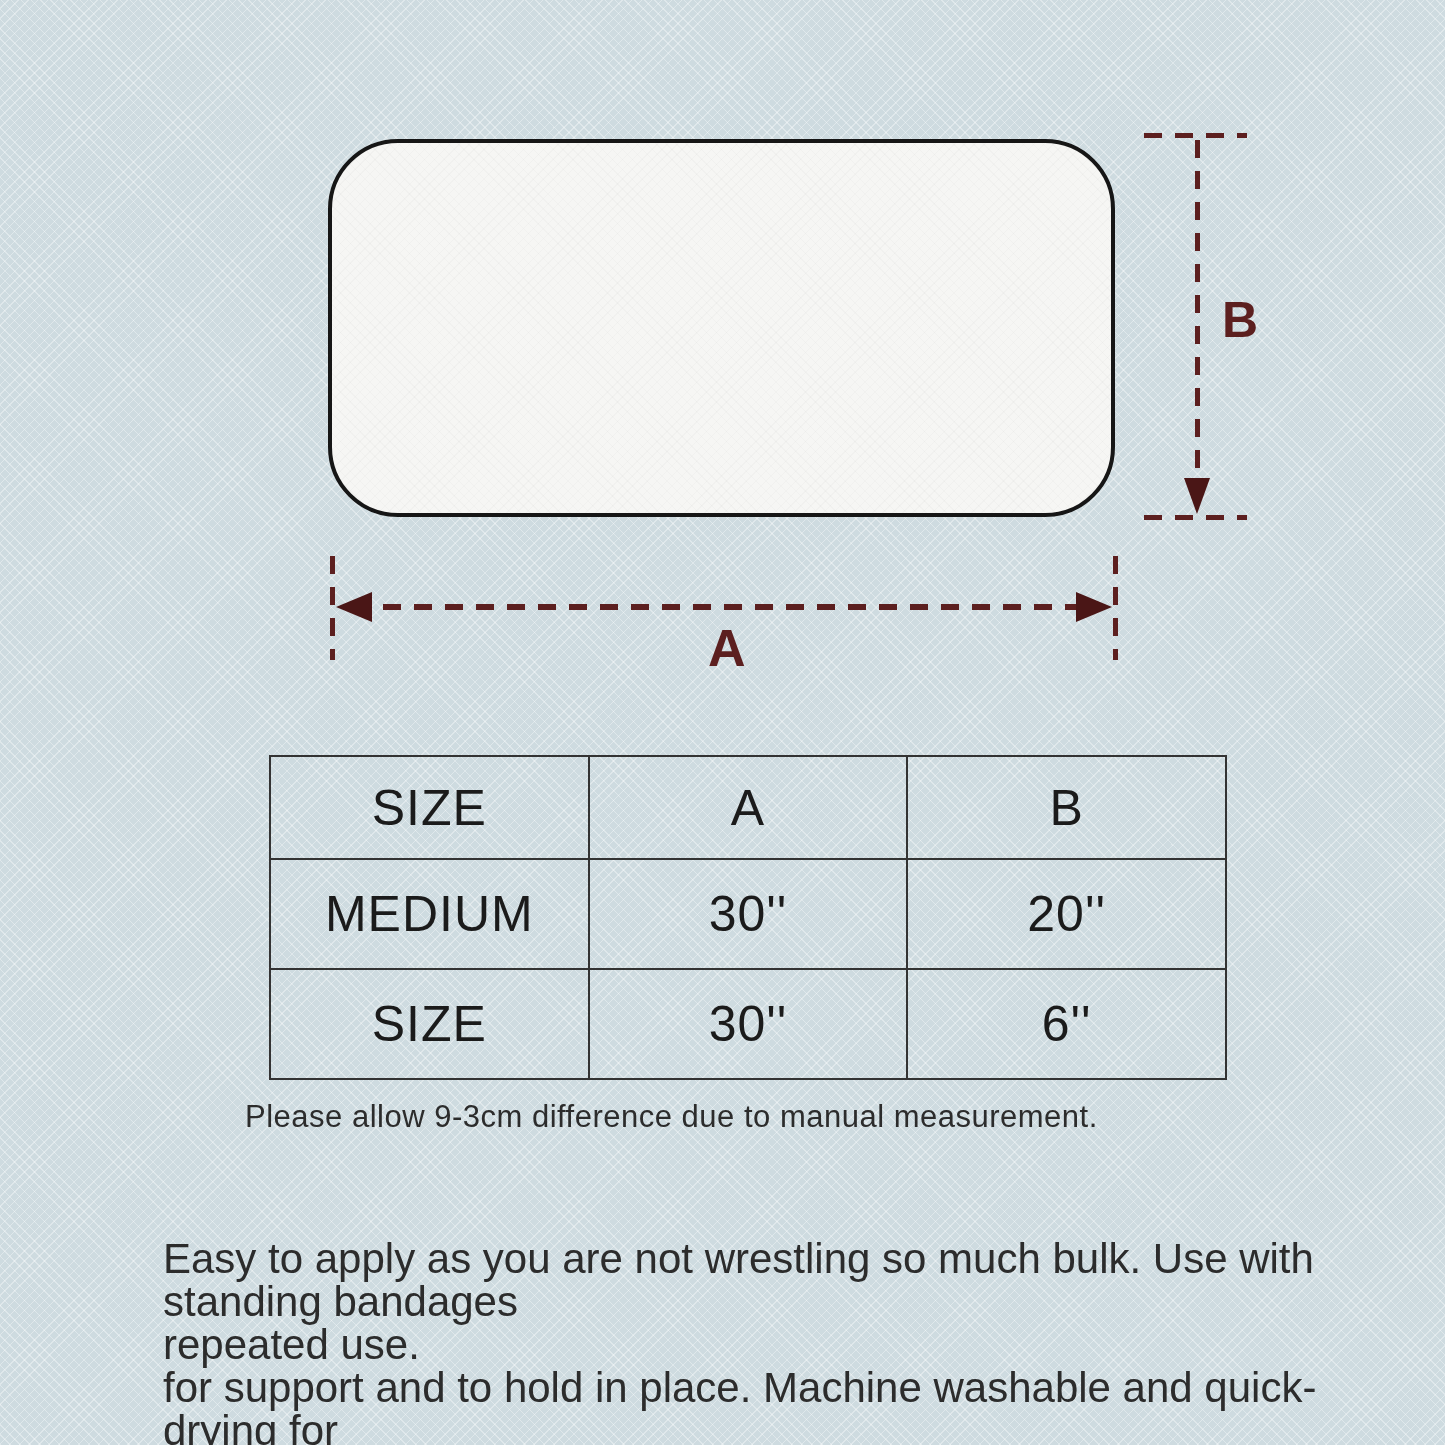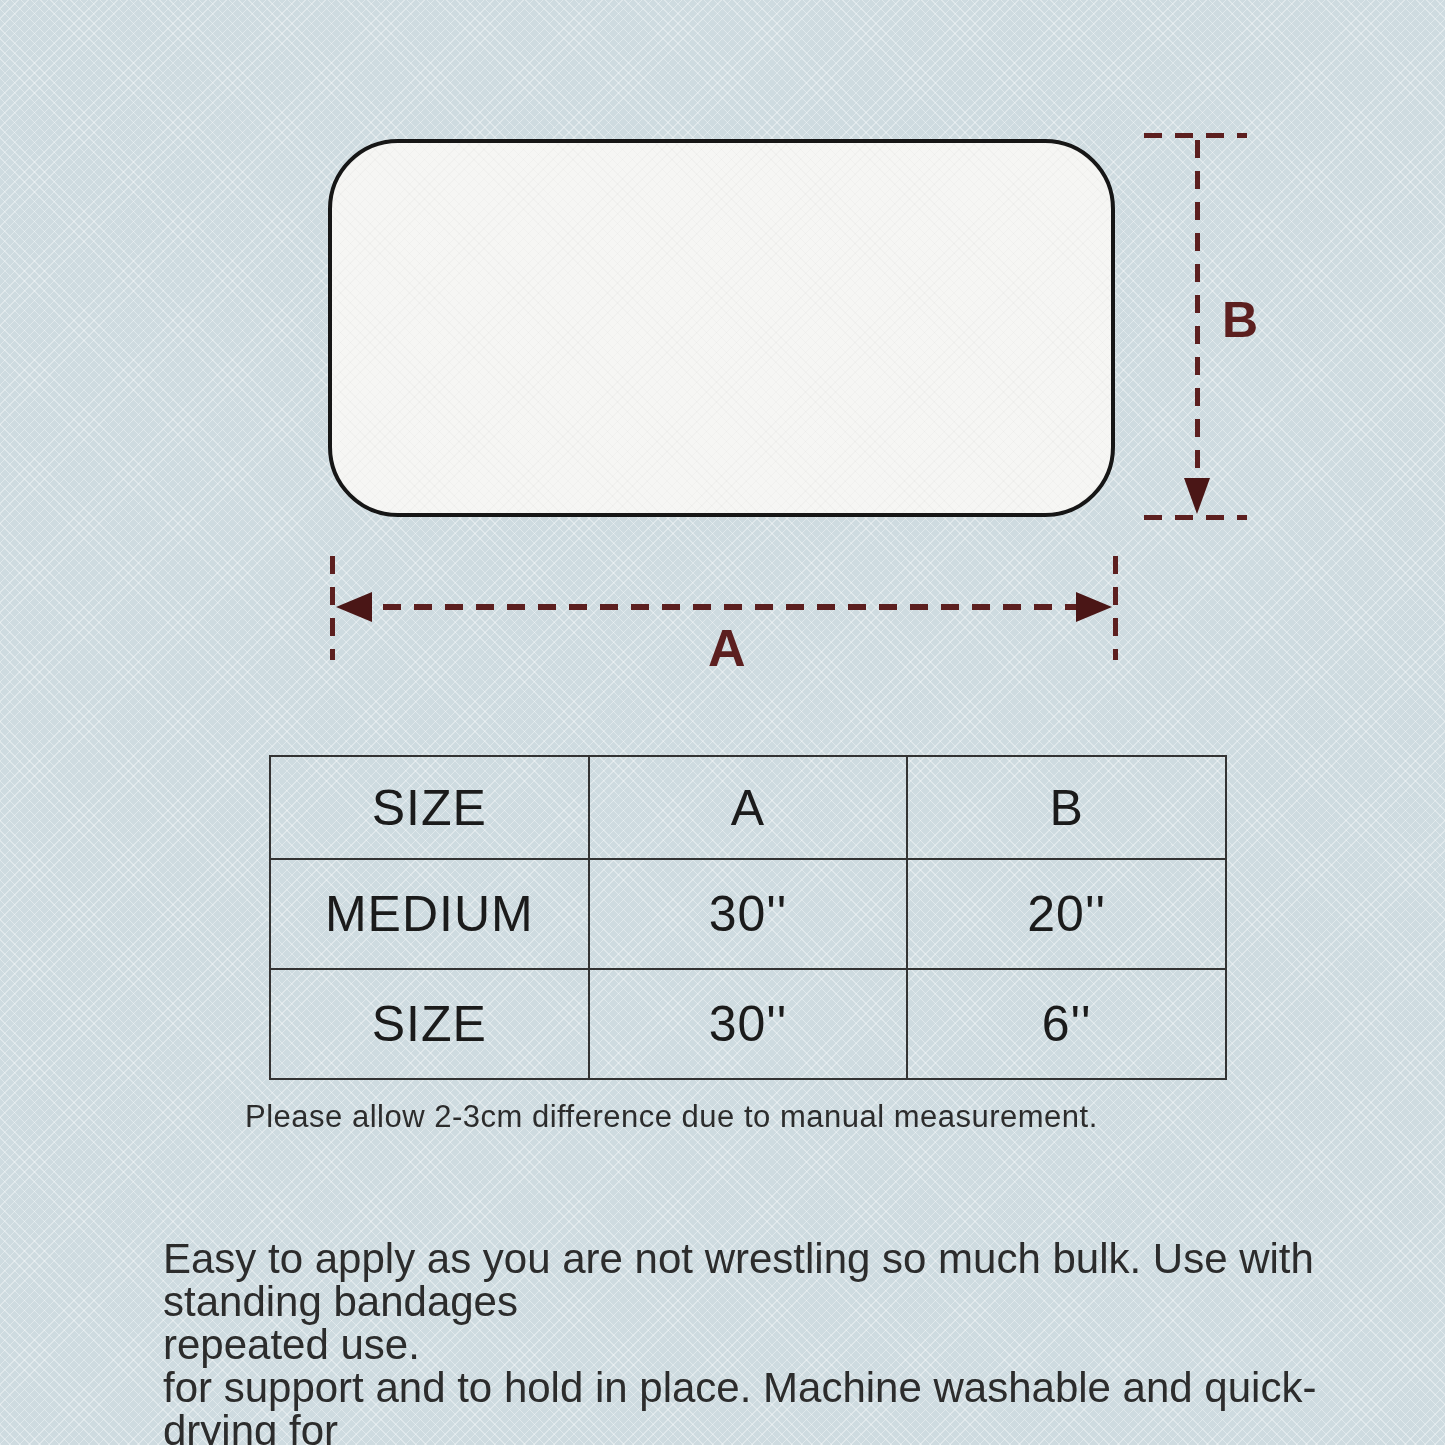--- a/index.html
+++ b/index.html
@@ -139,21 +139,21 @@
         <td>20''</td>
       </tr>
       <tr class="data-row">
         <td>SIZE</td>
         <td>30''</td>
         <td>6''</td>
       </tr>
     </tbody>
   </table>
 
-  <div class="note">Please allow 2-3cm difference due to manual measurement.</div>
+  <div class="note">Please allow 9-3cm difference due to manual measurement.</div>
 
   <div class="description">
     <div>Easy to apply as you are not wrestling so much bulk. Use with standing bandages</div>
     <div>repeated use.</div>
     <div>for support and to hold in place. Machine washable and quick-drying for</div>
   </div>
 
 </div>
 
 </body></html>

